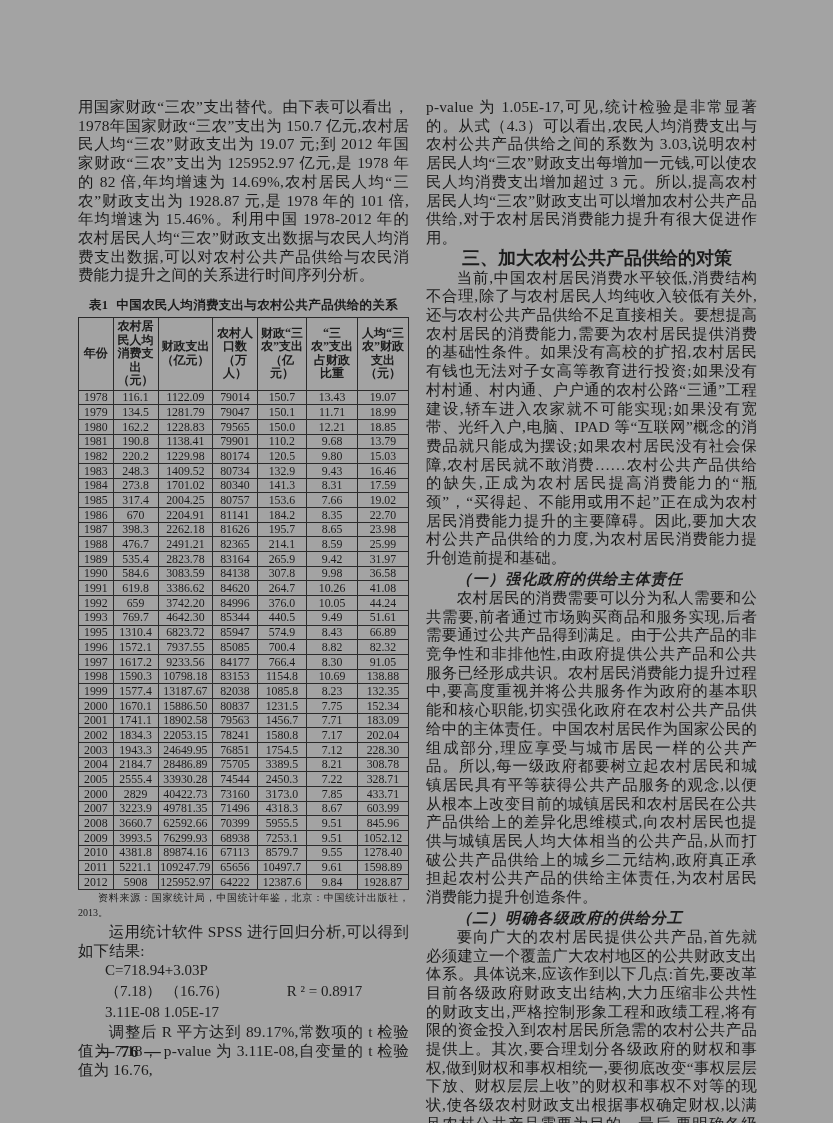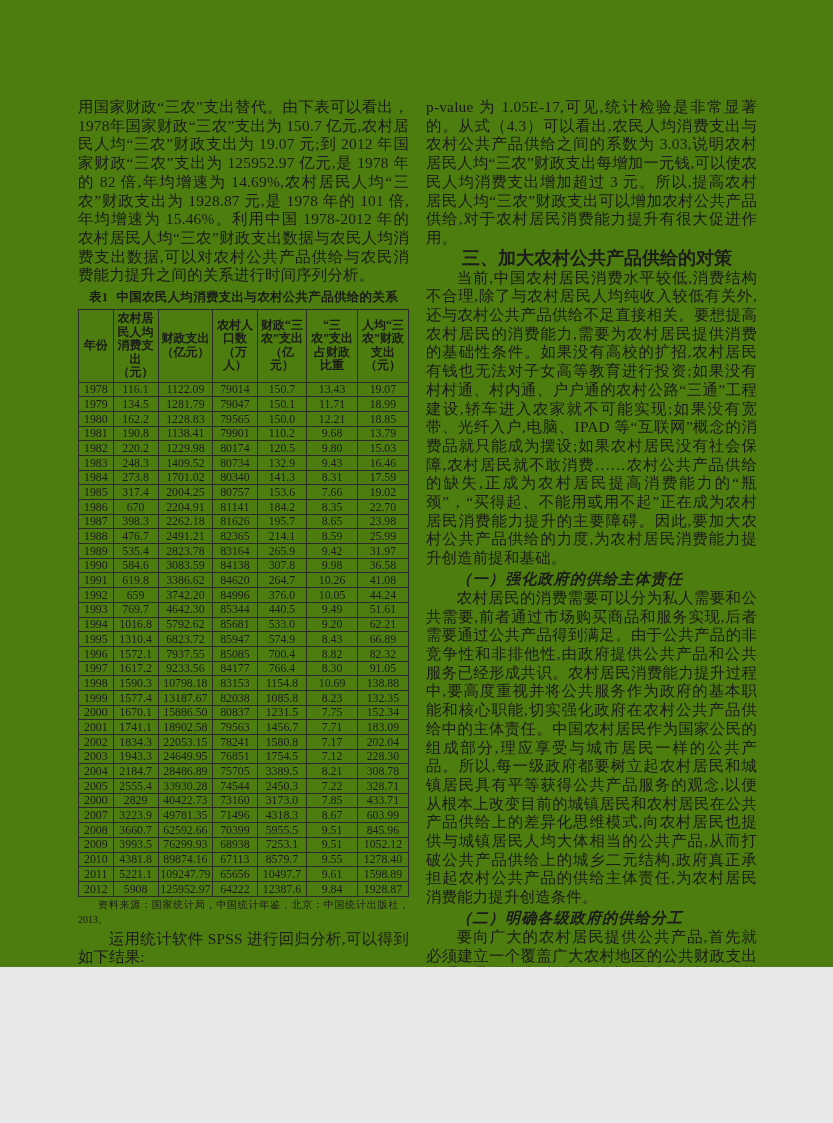--- a/index.html
+++ b/index.html
@@ -1,21 +1,21 @@
 <!DOCTYPE html>
 <html><head>
 <meta charset="utf-8">
 <style>
   * { margin: 0; padding: 0; box-sizing: border-box; }
   html, body { background: #e8e8e8; }
   .page {
     position: relative;
-    width: 833px; height: 967px;
+    width: 833px; height: 1123px;
     margin: 0 auto;
-    background: #4d7c0f;
+    background: #a3a3a3;
     color: #1b1b1b;
     font-family: "Liberation Serif", "DejaVu Serif", serif;
     overflow: hidden;
   }
   .content {
     position: absolute;
     left: 78px; top: 98px;
     width: 679px;
     display: flex;
     gap: 17px;
@@ -25,21 +25,21 @@
     font-size: 15.4px;
     line-height: 18.7px;
     text-align: justify;
     letter-spacing: 0.2px;
   }
   .indent { text-indent: 2em; }
   .table-title {
     text-align: center;
     font-size: 12.5px;
     font-weight: bold;
-    margin-top: 4px;
+    margin-top: 12px;
     margin-bottom: 3px;
     letter-spacing: 0.3px;
   }
   .table-title .tbl-label { margin-right: 8px; }
   table.data-table {
     width: 100%;
     border-collapse: collapse;
     table-layout: fixed;
     font-size: 11.6px;
   }
@@ -274,29 +274,20 @@
             <tr>
               <td>1993</td>
               <td>769.7</td>
               <td>4642.30</td>
               <td>85344</td>
               <td>440.5</td>
               <td>9.49</td>
               <td>51.61</td>
             </tr>
             <tr>
-              <td>1994</td>
-              <td>1016.8</td>
-              <td>5792.62</td>
-              <td>85681</td>
-              <td>533.0</td>
-              <td>9.20</td>
-              <td>62.21</td>
-            </tr>
-            <tr>
               <td>1995</td>
               <td>1310.4</td>
               <td>6823.72</td>
               <td>85947</td>
               <td>574.9</td>
               <td>8.43</td>
               <td>66.89</td>
             </tr>
             <tr>
               <td>1996</td>

